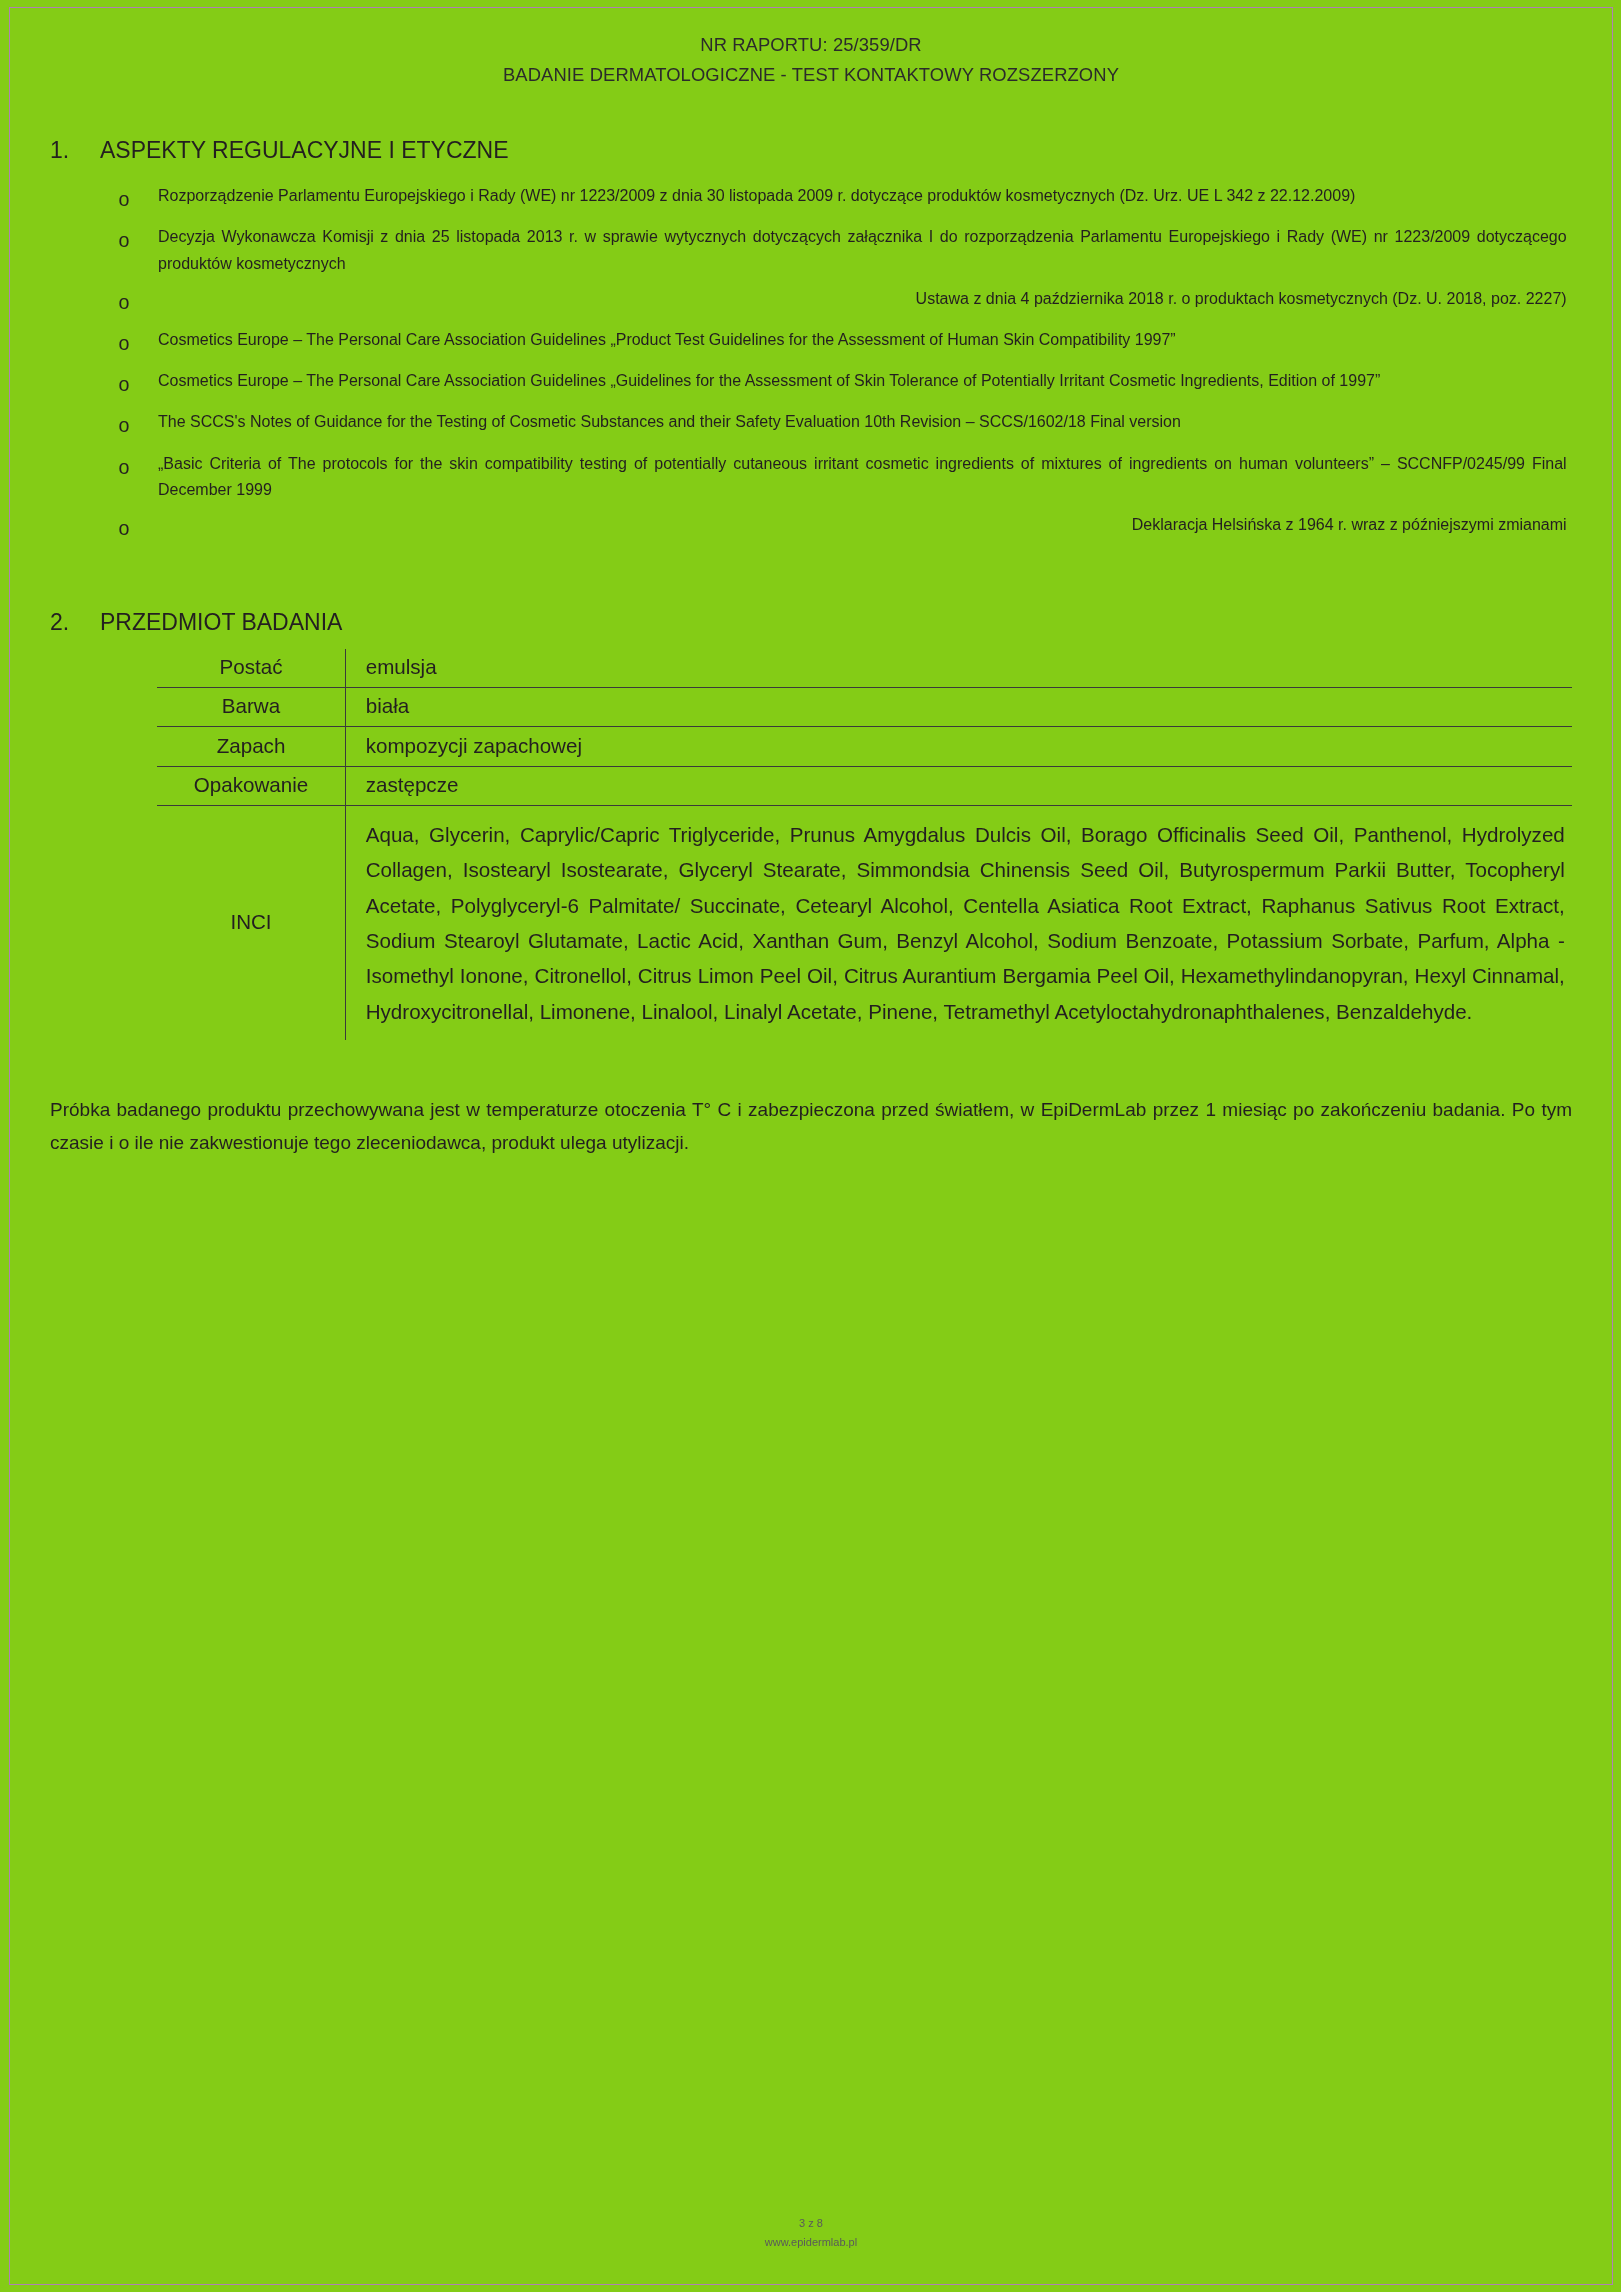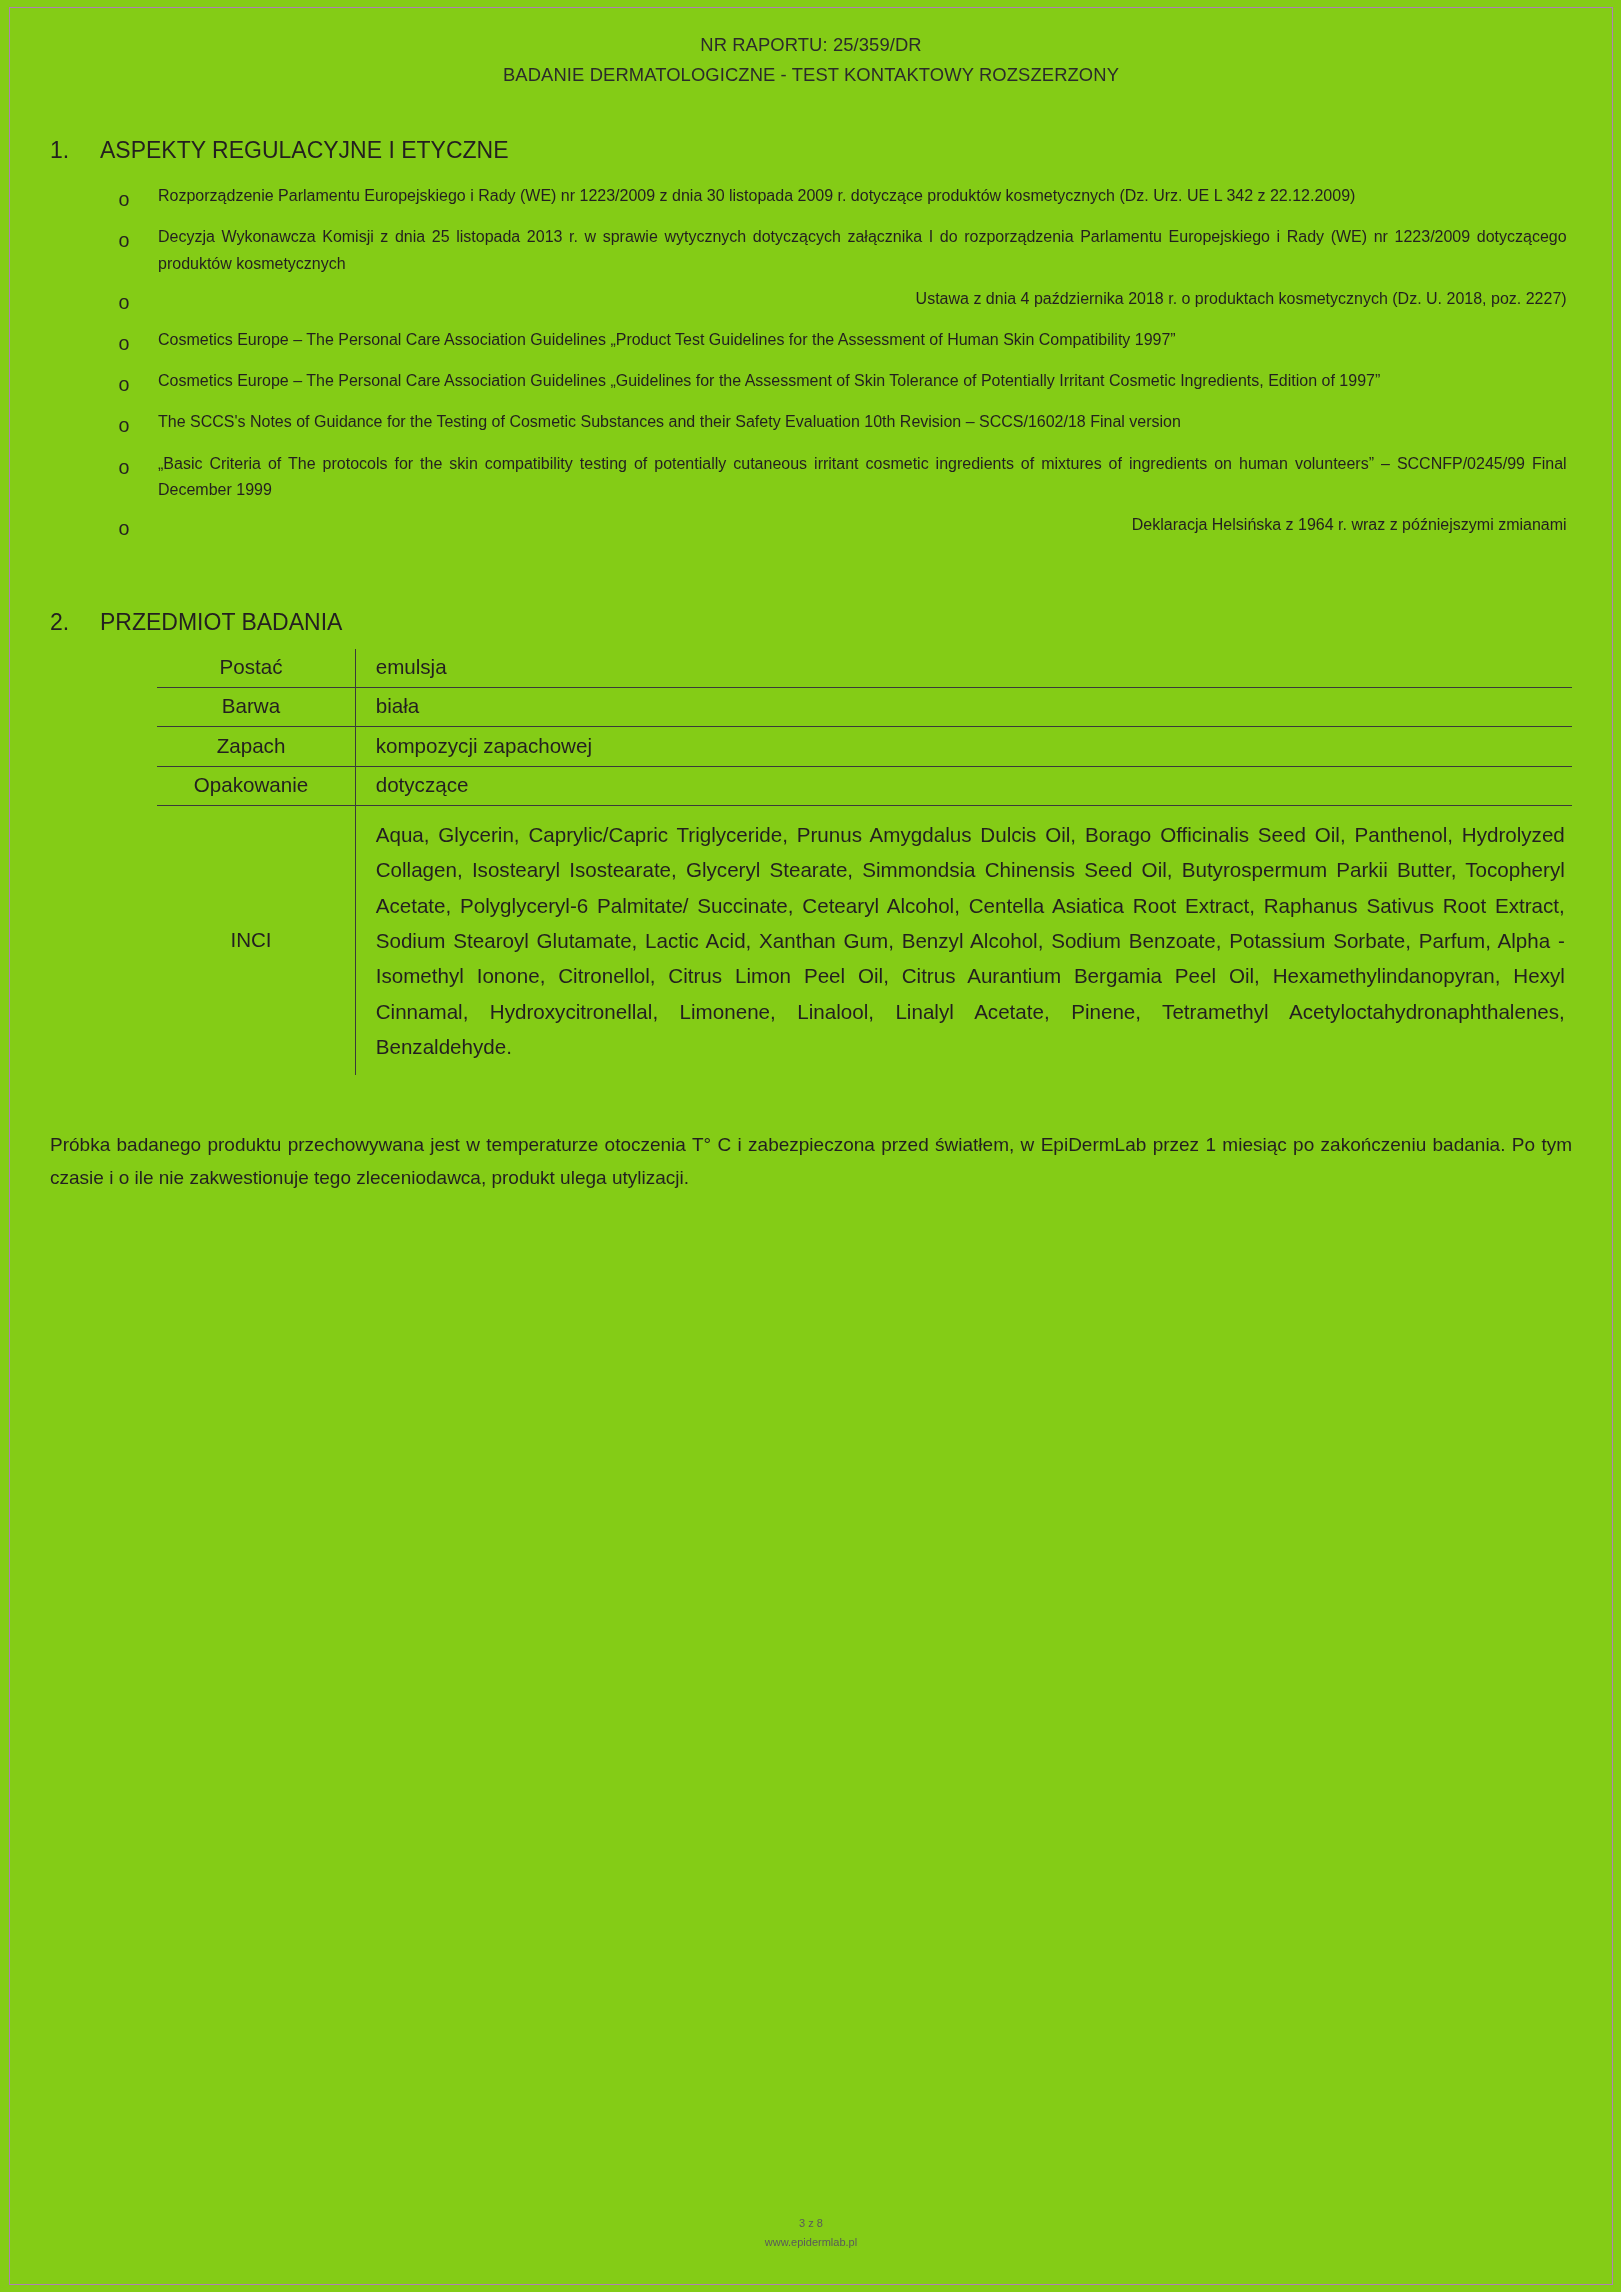--- a/index.html
+++ b/index.html
@@ -102,21 +102,21 @@
     color: #231f20;
     padding: 6.3px 9px 8px 9px;
     vertical-align: top;
   }
   table.spec td.label {
     width: 188px;
     border-right: 1.4px solid #3a3a3a;
     border-bottom: 1.4px solid #3a3a3a;
     text-align: center;
     padding-left: 0;
-    padding-right: 10px;
+    padding-right: 0;
   }
   table.spec td.val {
     padding-left: 19.7px;
   }
   table.spec tr.inci td.label {
     vertical-align: middle;
     border-bottom: none;
     text-align: center;
   }
   table.spec tr.inci td.val {
@@ -217,21 +217,21 @@
         <tr>
           <td class="label">Barwa</td>
           <td class="val">biała</td>
         </tr>
         <tr>
           <td class="label">Zapach</td>
           <td class="val">kompozycji zapachowej</td>
         </tr>
         <tr>
           <td class="label">Opakowanie</td>
-          <td class="val">dotyczące</td>
+          <td class="val">zastępcze</td>
         </tr>
         <tr class="inci">
           <td class="label">INCI</td>
           <td class="val">Aqua, Glycerin, Caprylic/Capric Triglyceride, Prunus Amygdalus Dulcis Oil, Borago Officinalis Seed Oil, Panthenol, Hydrolyzed Collagen, Isostearyl Isostearate, Glyceryl Stearate, Simmondsia Chinensis Seed Oil, Butyrospermum Parkii Butter, Tocopheryl Acetate, Polyglyceryl-6 Palmitate/ Succinate, Cetearyl Alcohol, Centella Asiatica Root Extract, Raphanus Sativus Root Extract, Sodium Stearoyl Glutamate, Lactic Acid, Xanthan Gum, Benzyl Alcohol, Sodium Benzoate, Potassium Sorbate, Parfum, Alpha -  Isomethyl Ionone, Citronellol, Citrus Limon Peel Oil, Citrus Aurantium Bergamia Peel Oil, Hexamethylindanopyran, Hexyl  Cinnamal, Hydroxycitronellal, Limonene, Linalool, Linalyl Acetate, Pinene, Tetramethyl Acetyloctahydronaphthalenes, Benzaldehyde.</td>
         </tr>
       </tbody>
     </table>
 
     <p class="note">Próbka badanego produktu przechowywana jest w temperaturze otoczenia T°  C i zabezpieczona przed światłem, w EpiDermLab przez 1 miesiąc po zakończeniu badania. Po tym czasie i o ile nie zakwestionuje tego zleceniodawca, produkt ulega utylizacji.</p>
 

